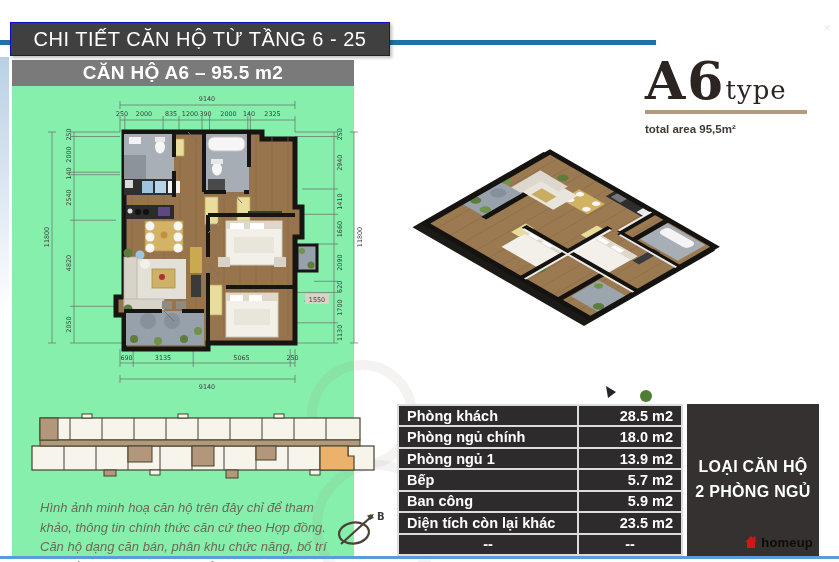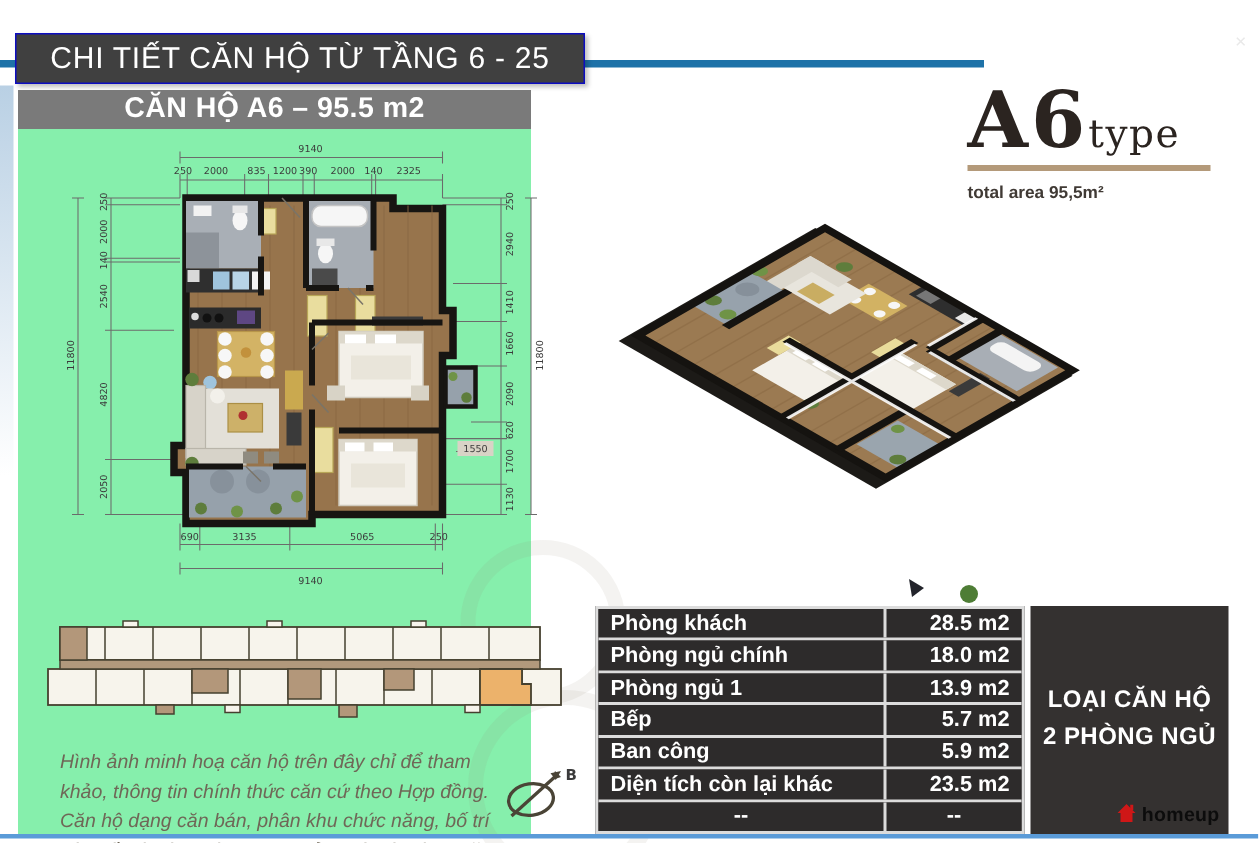--- a/index.html
+++ b/index.html
@@ -51,21 +51,21 @@
   .render3d { position:absolute; left:398px; top:124px; }
 
   
   .data-table {
     position:absolute; left:397px; top:404px; width:286px; height:152px;
     display:flex; flex-direction:column; border:2px solid #dcdcdc; background:#2d2b2b;
   }
   .trow { flex:1; display:flex; align-items:center; background:#2d2b2b; border-bottom:2px solid #dcdcdc; }
   .trow:last-child { border-bottom:none; }
   .tlabel { flex:1; color:#fff; font-weight:bold; font-size:14.5px; padding-left:8px; white-space:nowrap; }
-  .tvalue { width:92px; color:#fff; font-weight:bold; font-size:14.5px; text-align:right;
+  .tvalue { width:104px; color:#fff; font-weight:bold; font-size:14.5px; text-align:right;
             padding-right:8px; border-left:2px solid #dcdcdc; align-self:stretch;
             display:flex; align-items:center; justify-content:flex-end; }
   .trow.dashes .tlabel { text-align:center; padding-left:0; }
   .trow.dashes .tvalue { justify-content:center; padding-right:0; }
 
   
   .unit-box {
     position:absolute; left:687px; top:404px; width:132px; height:152px; background:#343130;
     display:flex; flex-direction:column; align-items:center; justify-content:center;
   }

